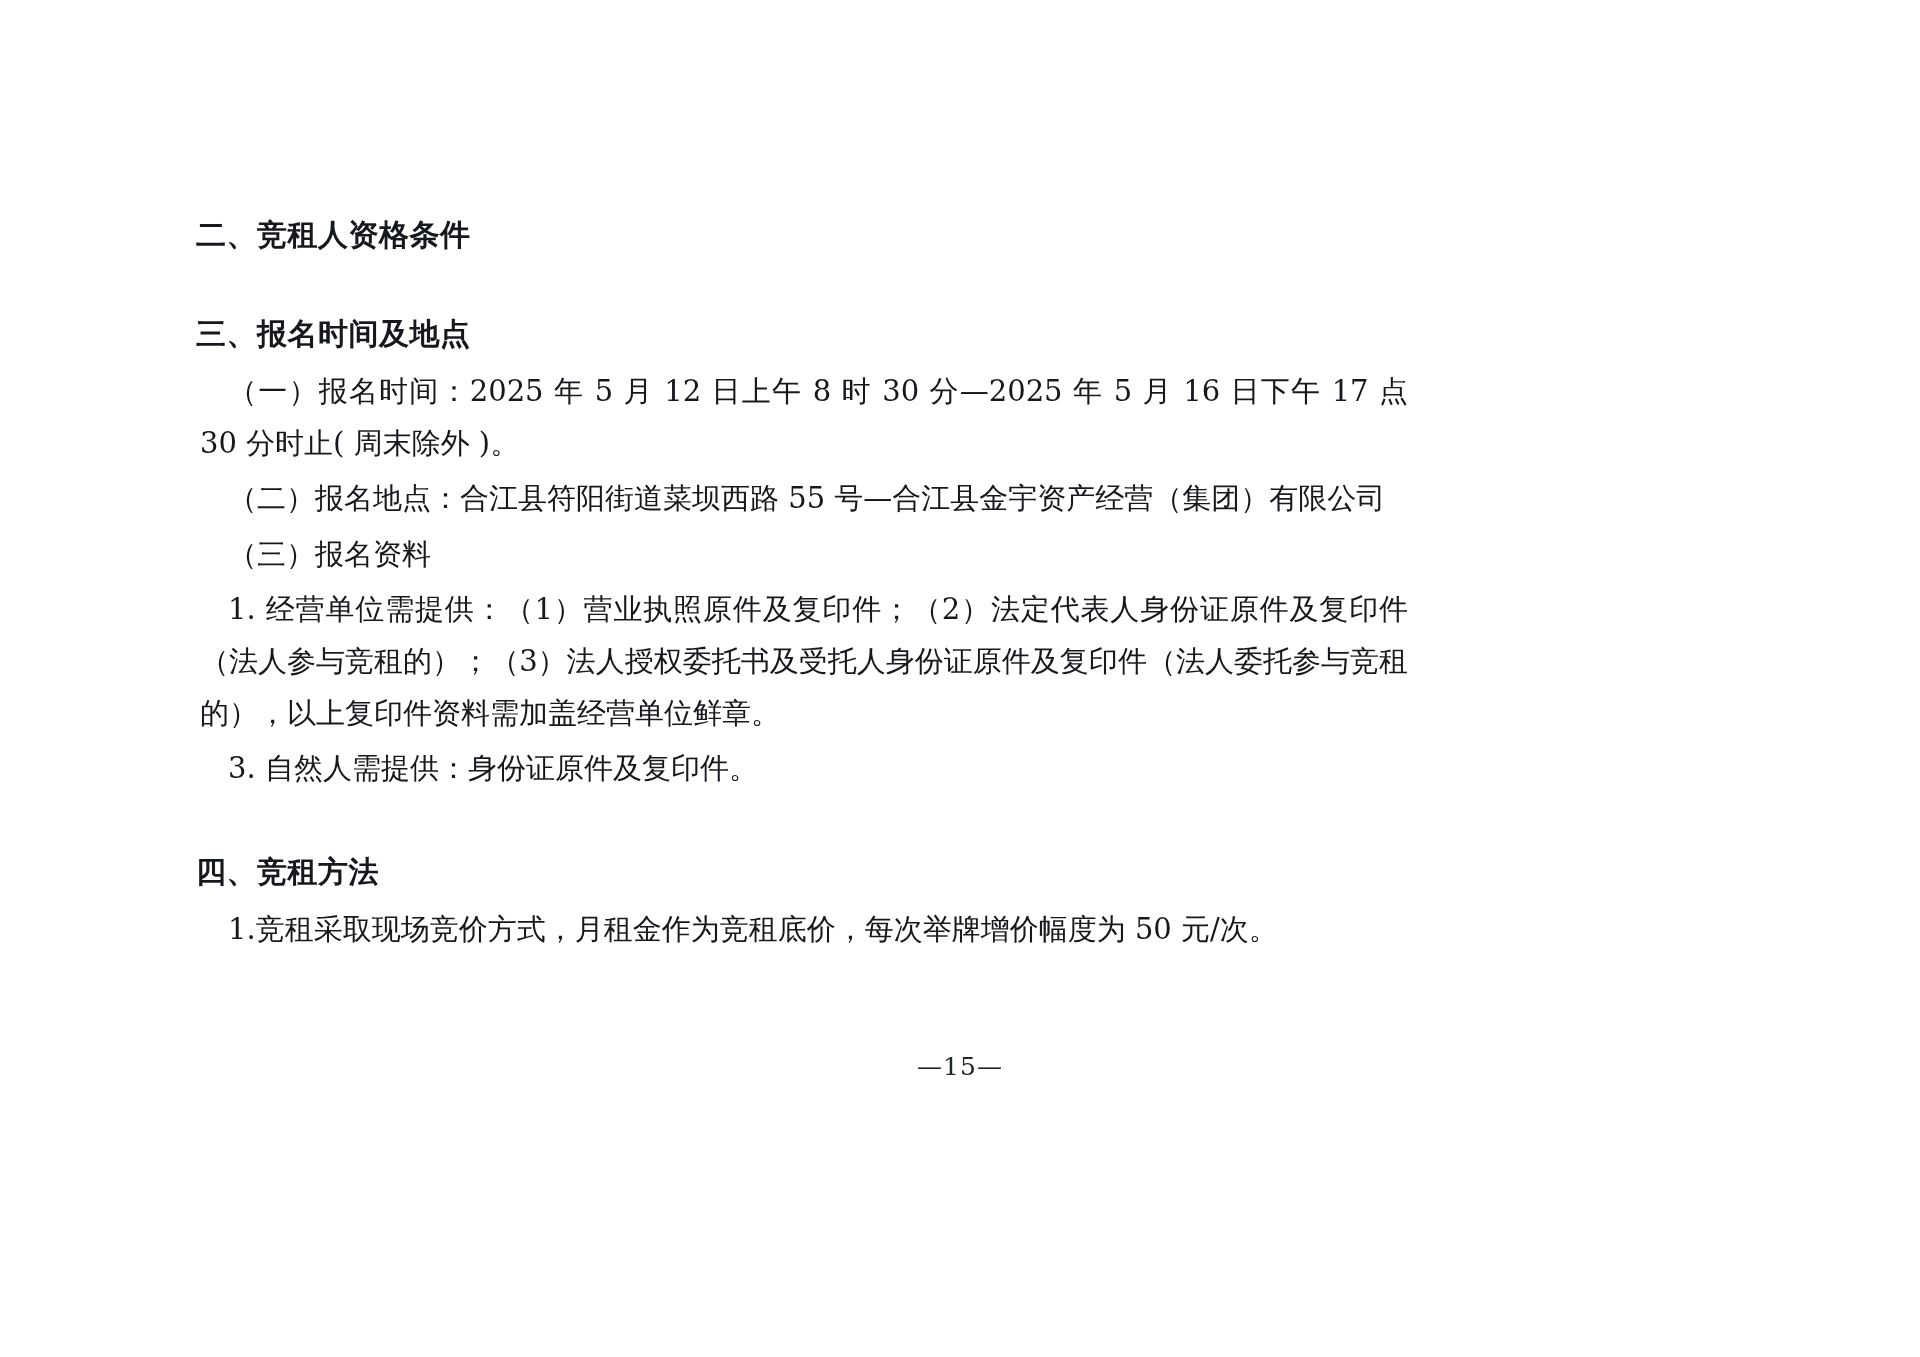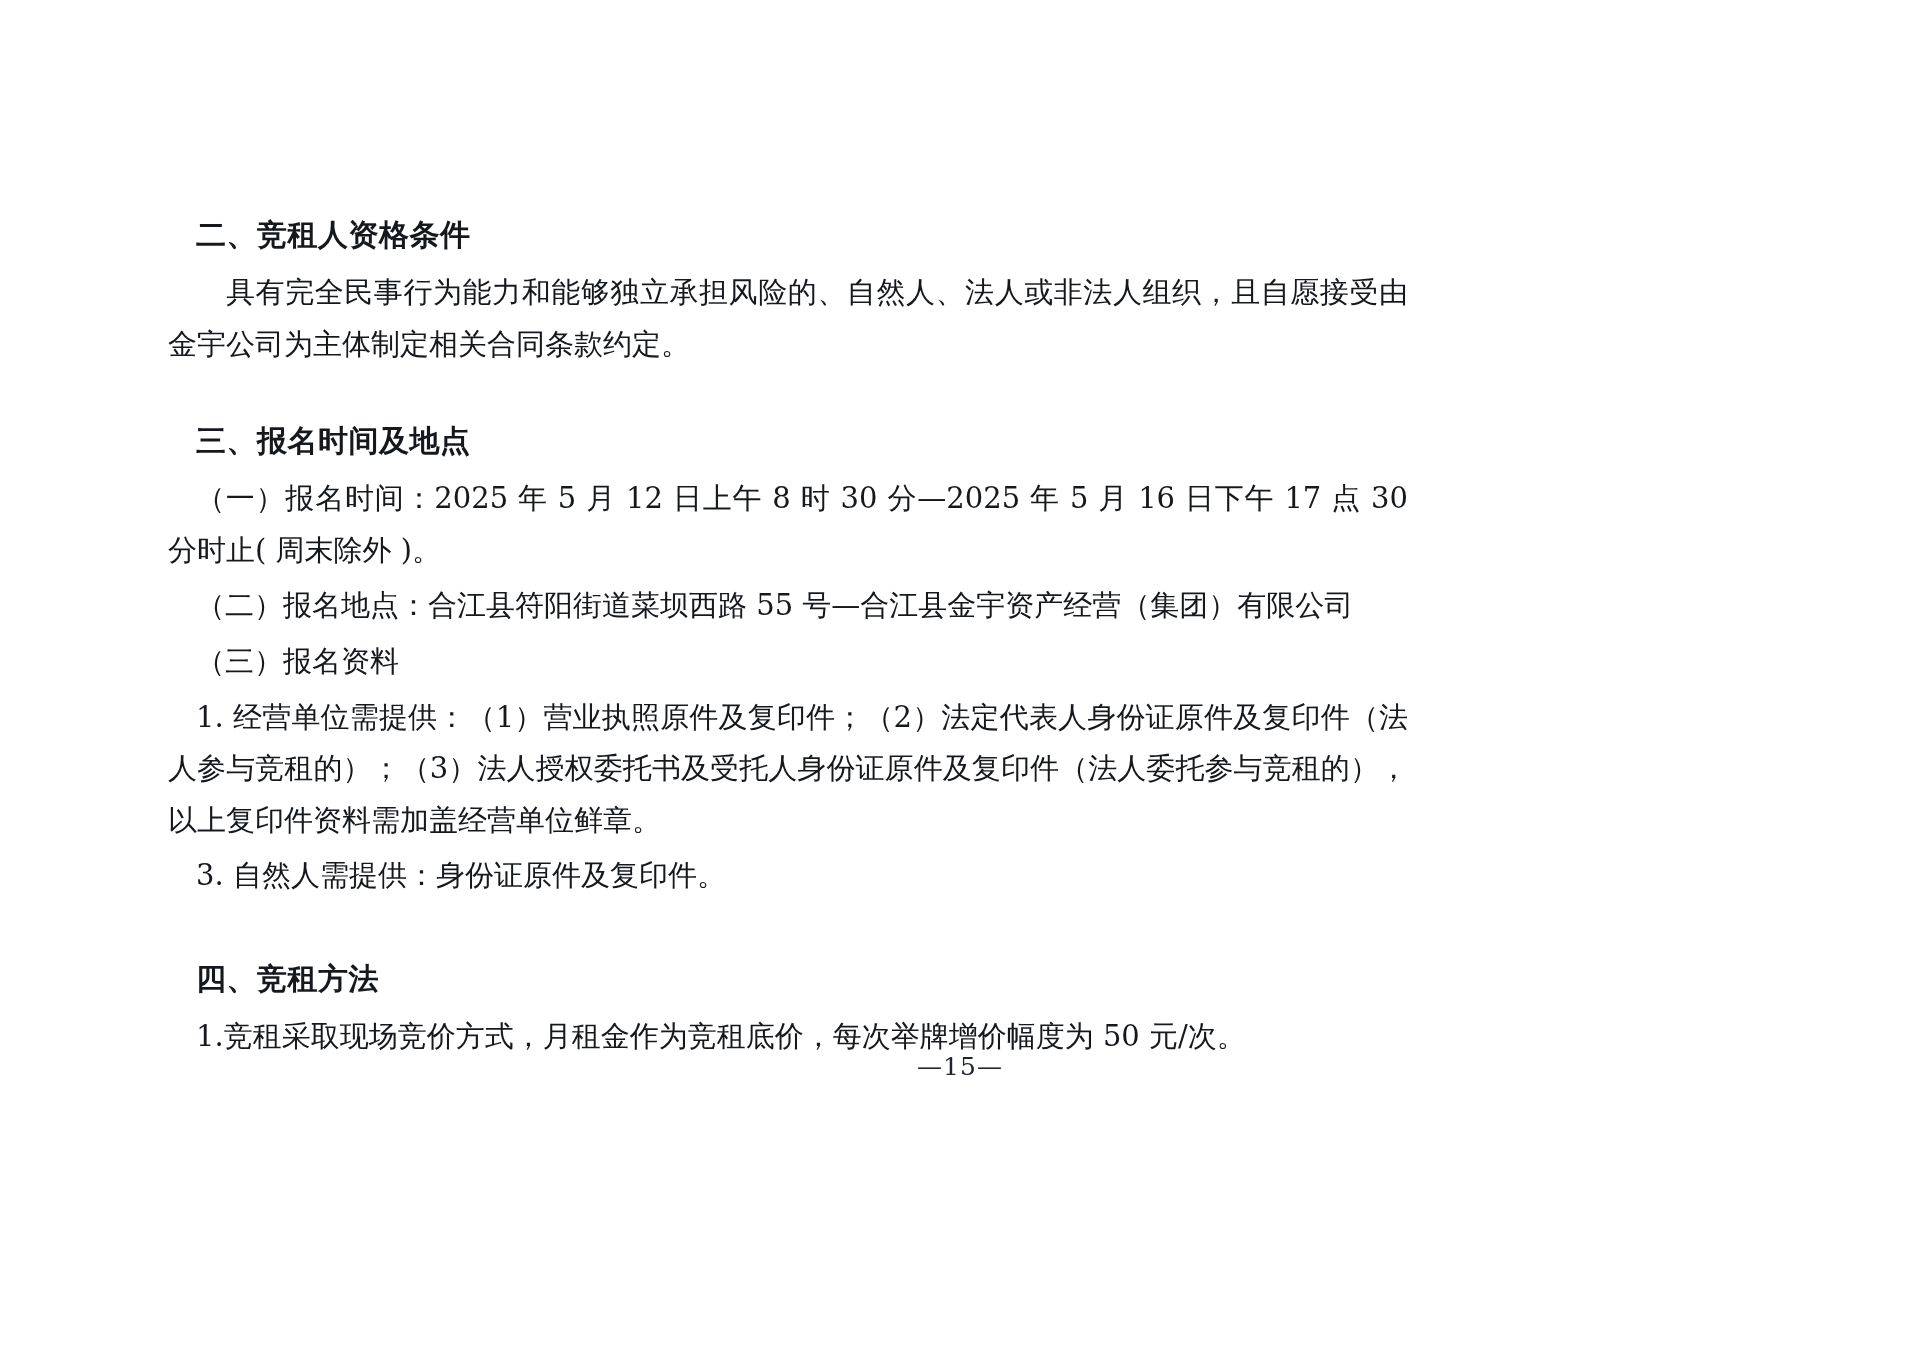--- a/index.html
+++ b/index.html
@@ -45,20 +45,21 @@
     margin: 0 0 4px 0;
     text-align: justify;
     text-justify: inter-ideograph;
     color: #15181c;
   }
   .indent {
     text-indent: 58px;
   }
   .indent-small {
     text-indent: 28px;
+    margin-left: 32px;
   }
   .bold {
     font-weight: normal;
   }
   .spacer-sm { height: 8px; }
   .spacer-md { height: 14px; }
   .heading-gap { margin-top: 36px; }
   .footer {
     position: absolute;
     left: 0;
@@ -71,21 +72,20 @@
   }
 </style>
 </head>
 <body>
 
 <div class="page">
   <div class="content">
 
     <h2 class="heading">二、竞租人资格条件</h2>
 
-    <p class="para indent">具有完全民事行为能力和能够独立承担风险的、自然人、法人或非法人组织，且自愿接受由金宇公司为主体制定相关合同条款约定。</p>
 
     <div class="spacer-sm"></div>
 
     <h2 class="heading heading-gap">三、报名时间及地点</h2>
 
     <p class="para indent-small">（一）报名时间：2025 年 5 月 12 日上午 8 时 30 分—2025 年 5 月 16 日下午 17 点 30 分时止( 周末除外 )。</p>
 
     <p class="para indent-small">（二）报名地点：合江县符阳街道菜坝西路 55 号—合江县金宇资产经营（集团）有限公司</p>
 
     <p class="para indent-small">（三）报名资料</p>

